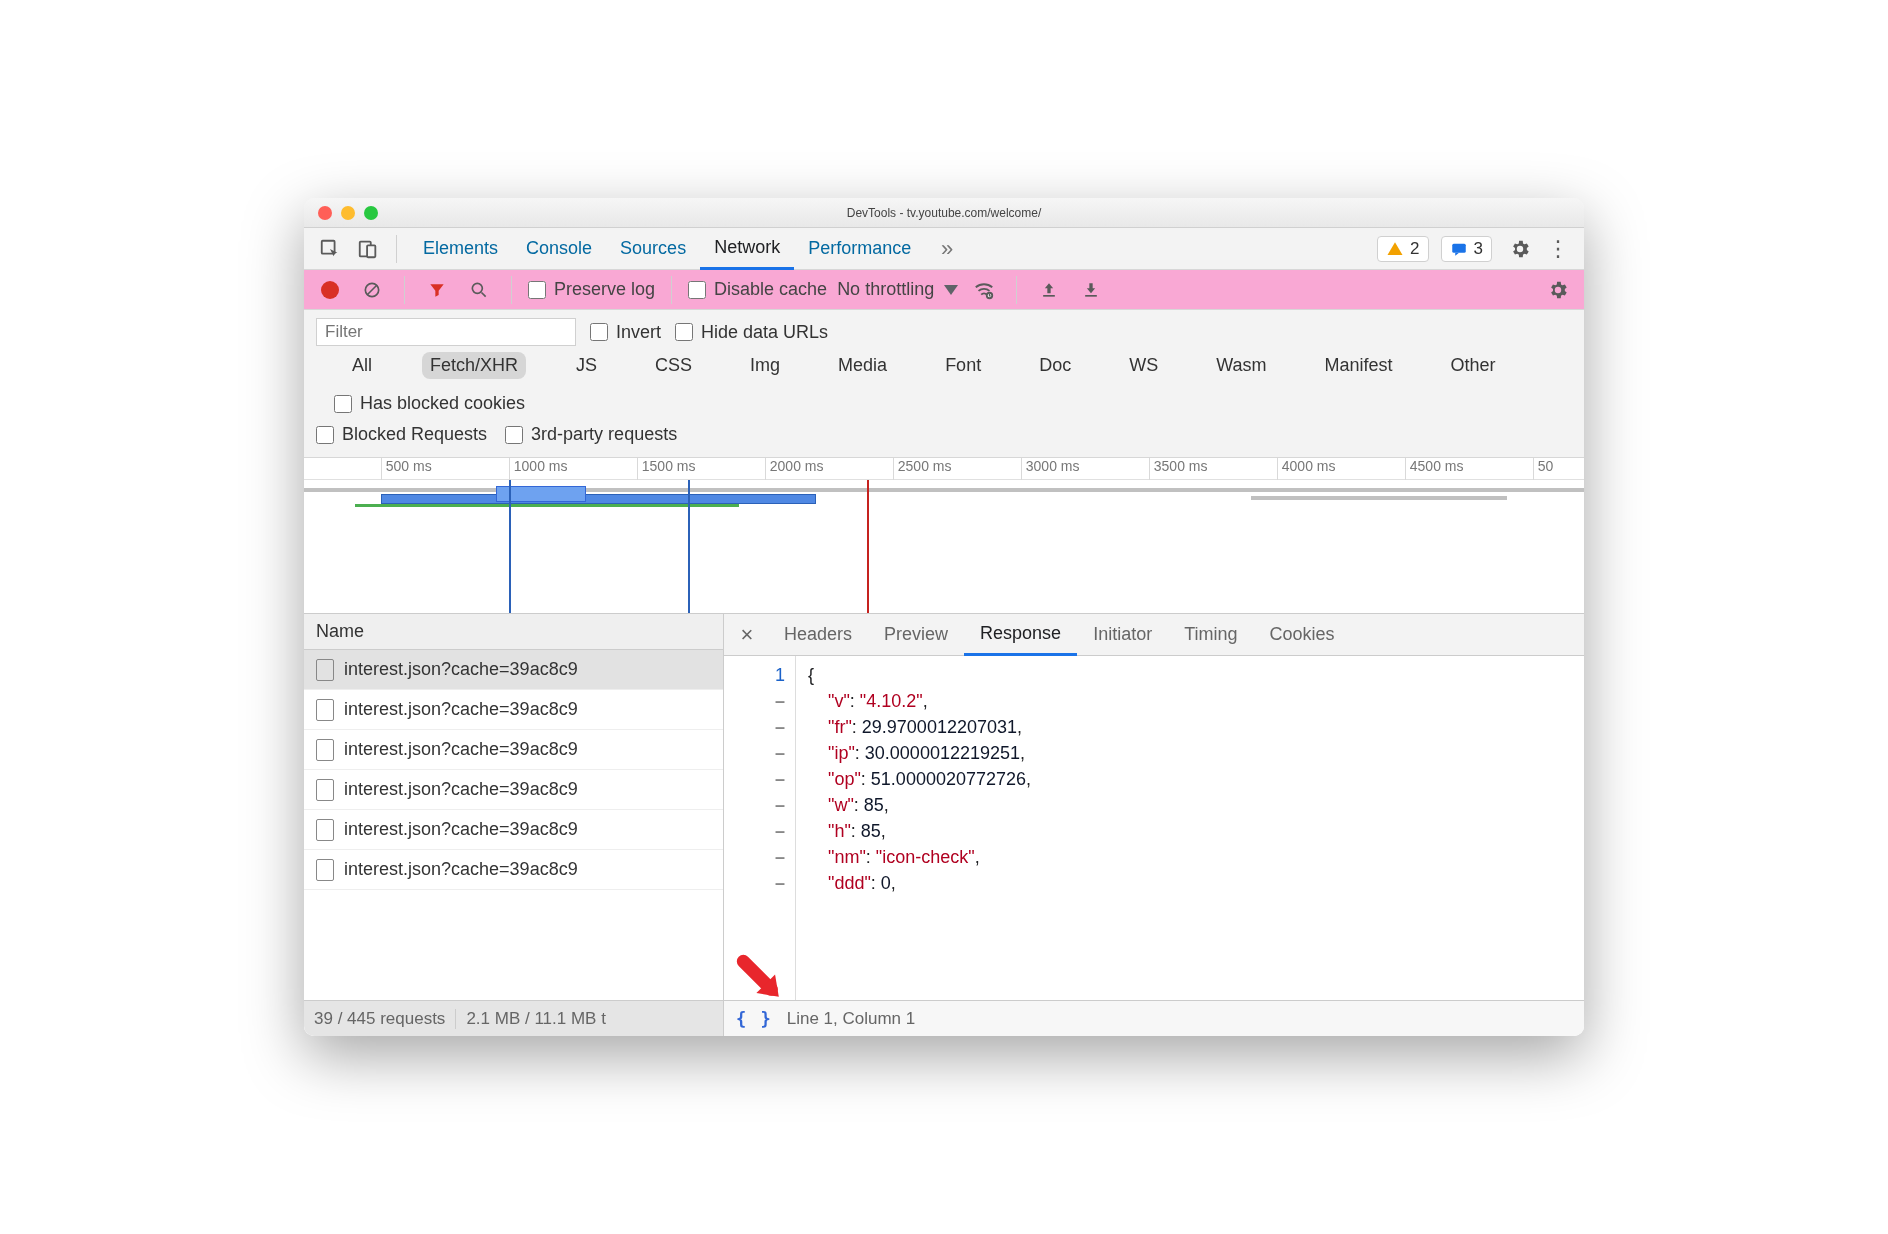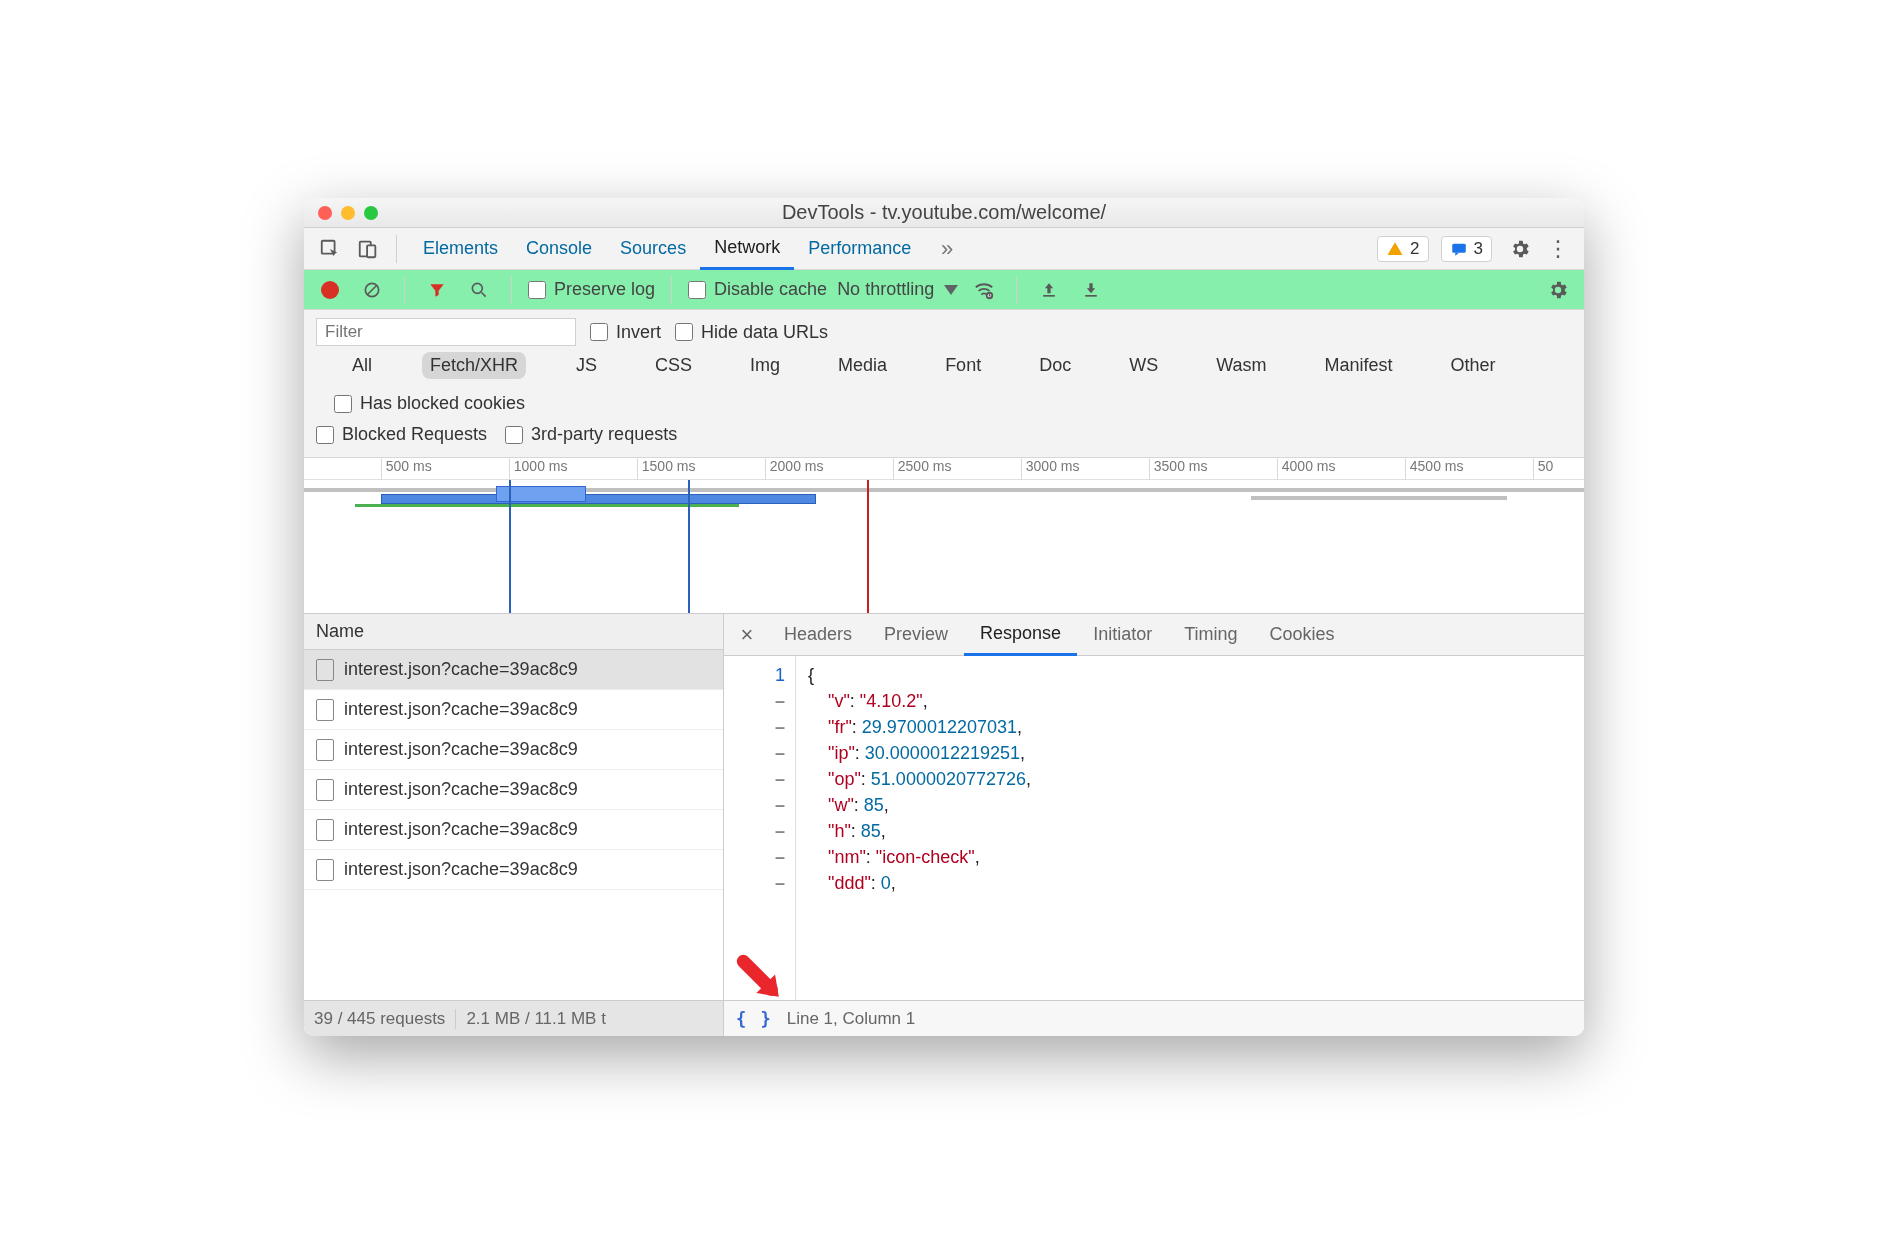--- a/index.html
+++ b/index.html
@@ -6,34 +6,34 @@
 body { background: #fff; display: flex; align-items: center; justify-content: center; min-height: 100vh; }
 .window { width: 1280px; height: 838px; background: #f5f5f5; border-radius: 10px; box-shadow: 0 20px 60px rgba(0,0,0,.35); overflow: hidden; display: flex; flex-direction: column; position: relative; }
 
 
 .titlebar { height: 30px; background: linear-gradient(#f6f6f6,#e8e8e8); border-bottom: 1px solid #d0d0d0; display: flex; align-items: center; position: relative; }
 .traffic { display: flex; gap: 9px; margin-left: 14px; }
 .dot { width: 14px; height: 14px; border-radius: 50%; }
 .dot.red { background: #ff5f57; }
 .dot.yellow { background: #febc2e; }
 .dot.green { background: #28c840; }
-.titlebar .title { position: absolute; left: 0; right: 0; text-align: center; font-size: 20px; color: #444; pointer-events: none; }
+.titlebar .title { position: absolute; left: 0; right: 0; text-align: center; font-size: 12px; color: #444; pointer-events: none; }
 
 
 .tabs-row { height: 42px; background: #f3f3f3; border-bottom: 1px solid #d7d7d7; display: flex; align-items: center; padding: 0 10px; gap: 6px; }
 .icon-btn { display: inline-flex; align-items: center; justify-content: center; width: 32px; height: 28px; color: #5a5a5a; cursor: pointer; }
 .vsep { width: 1px; height: 28px; background: #d0d0d0; margin: 0 6px; }
 .tab { padding: 0 14px; height: 42px; display: flex; align-items: center; font-size: 18px; color: #0369a1; cursor: pointer; }
 .tab.active { color: #202124; border-bottom: 3px solid #1a73e8; font-weight: 500; }
 .spacer { flex: 1; }
 .pill { display: inline-flex; align-items: center; gap: 6px; background: #fff; border: 1px solid #d0d0d0; border-radius: 4px; padding: 2px 8px; font-size: 17px; color: #333; margin-right: 6px; }
 .pill svg { width: 18px; height: 18px; }
 
 
-.net-toolbar { height: 40px; background: #86efac; border-bottom: 1px solid #d7d7d7; display: flex; align-items: center; padding: 0 10px; gap: 10px; font-size: 18px; color: #444; justify-content: flex-end; }
+.net-toolbar { height: 40px; background: #f9a8d4; border-bottom: 1px solid #d7d7d7; display: flex; align-items: center; padding: 0 10px; gap: 10px; font-size: 18px; color: #444; justify-content: flex-end; }
 .rec { width: 18px; height: 18px; border-radius: 50%; background: #d93025; }
 .chk { display: inline-flex; align-items: center; gap: 8px; }
 .chk input { width: 18px; height: 18px; }
 .throttle { display: inline-flex; align-items: center; gap: 10px; color: #444; }
 .triangle-down { width: 0; height: 0; border-left: 7px solid transparent; border-right: 7px solid transparent; border-top: 10px solid #5f6368; }
 
 
 .filter-row { background: #f3f3f3; border-bottom: 1px solid #d7d7d7; padding: 8px 12px 12px 12px; font-size: 18px; color: #333; }
 .filter-line1 { display: flex; align-items: center; gap: 14px; margin-bottom: 6px; }
 .filter-input { width: 260px; height: 28px; border: 1px solid #d0d0d0; background: #fff; padding: 0 8px; font-size: 17px; color: #555; }
@@ -74,21 +74,21 @@
 .dtab.active { color: #202124; border-bottom: 3px solid #1a73e8; }
 
 .code-area { flex: 1; display: flex; overflow: auto; background: #fff; font-family: Menlo, Consolas, monospace; font-size: 18px; }
 .gutter { width: 72px; text-align: right; padding: 6px 10px 6px 0; color: #1b62c9; border-right: 1px solid #ddd; background: #fff; }
 .gutter .ln { height: 26px; line-height: 26px; }
 .gutter .fold { color: #888; font-weight: bold; }
 .code { padding: 6px 0 6px 12px; }
 .code .cl { height: 26px; line-height: 26px; white-space: pre; }
 .k { color: #b00020; } 
 .s { color: #b00020; } 
-.n { color: #0369a1; } 
+.n { color: #0f172a; } 
 .p { color: #202124; } 
 
 .right-foot { height: 36px; border-top: 1px solid #ccc; background: #f7f7f7; display: flex; align-items: center; padding: 0 12px; gap: 14px; font-size: 17px; color: #666; }
 .braces { color: #3367d6; font-weight: 600; font-family: Menlo, monospace; letter-spacing: 2px; }
 
 
 .arrow { position: absolute; left: 430px; bottom: 28px; width: 56px; height: 56px; pointer-events: none; }
 </style>
 </head>
 <body>

